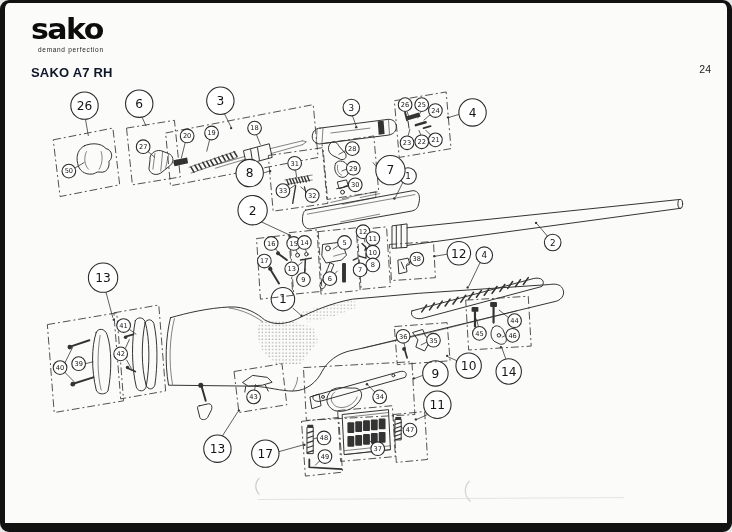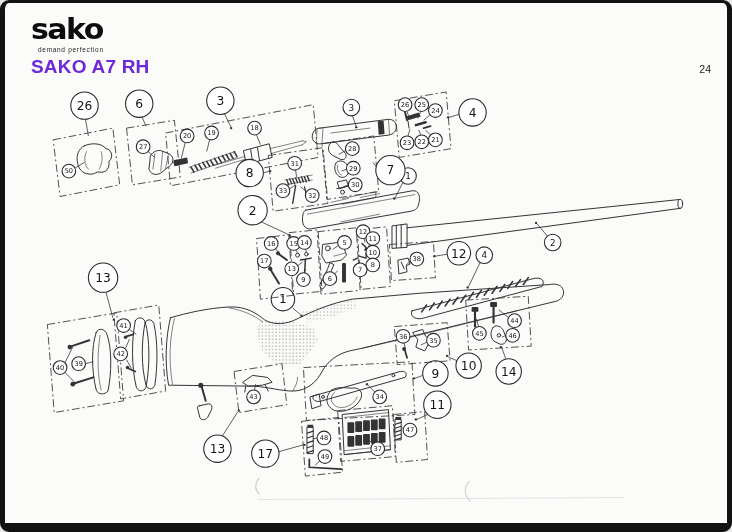--- a/index.html
+++ b/index.html
@@ -3,21 +3,21 @@
 <meta charset="utf-8">
 <style>
   html,body{margin:0;padding:0;background:#e8e8e8;}
   .page{position:relative;width:732px;height:532px;background:#fbfbfa;
         border:3px solid #121212;border-width:3px 5px 9px 5px;border-radius:9px;
         box-sizing:border-box;overflow:hidden;font-family:"Liberation Sans","DejaVu Sans",sans-serif;}
   .hdr{position:absolute;left:26px;top:12px;}
   .logo{font-family:"DejaVu Sans",sans-serif;font-weight:900;font-size:30px;line-height:1;
         letter-spacing:-1.5px;color:#0c0c0c;transform:scaleY(.92);}
   .tagline{font-size:6.5px;letter-spacing:.7px;color:#222;margin:1px 0 0 7px;}
-  .mtitle{font-size:19px;font-weight:800;color:#6d28d9;margin-top:3px;letter-spacing:.2px;}
+  .mtitle{font-size:13px;font-weight:800;color:#0f172a;margin-top:12px;letter-spacing:.2px;}
   .pageno{position:absolute;right:16px;top:60px;font-size:10.5px;color:#222;}
   svg.art{position:absolute;left:0;top:0;width:100%;height:100%;}
   .box{fill:none;stroke:#3a3a3a;stroke-width:.9;stroke-dasharray:8 3 2 3;}
   .ld{stroke:#333;stroke-width:.8;fill:none;}
   .ink{stroke:#2f2f2f;fill:none;stroke-width:1;stroke-linejoin:round;stroke-linecap:round;}
   .thin{stroke-width:.6;}
   .dk{fill:#333;stroke:none;}
   .dkl{stroke:#333;fill:none;stroke-linecap:round;}
   .co{fill:#fff;stroke:#2a2a2a;stroke-width:1.1;}
   .dot{fill:#333;stroke:none;}

